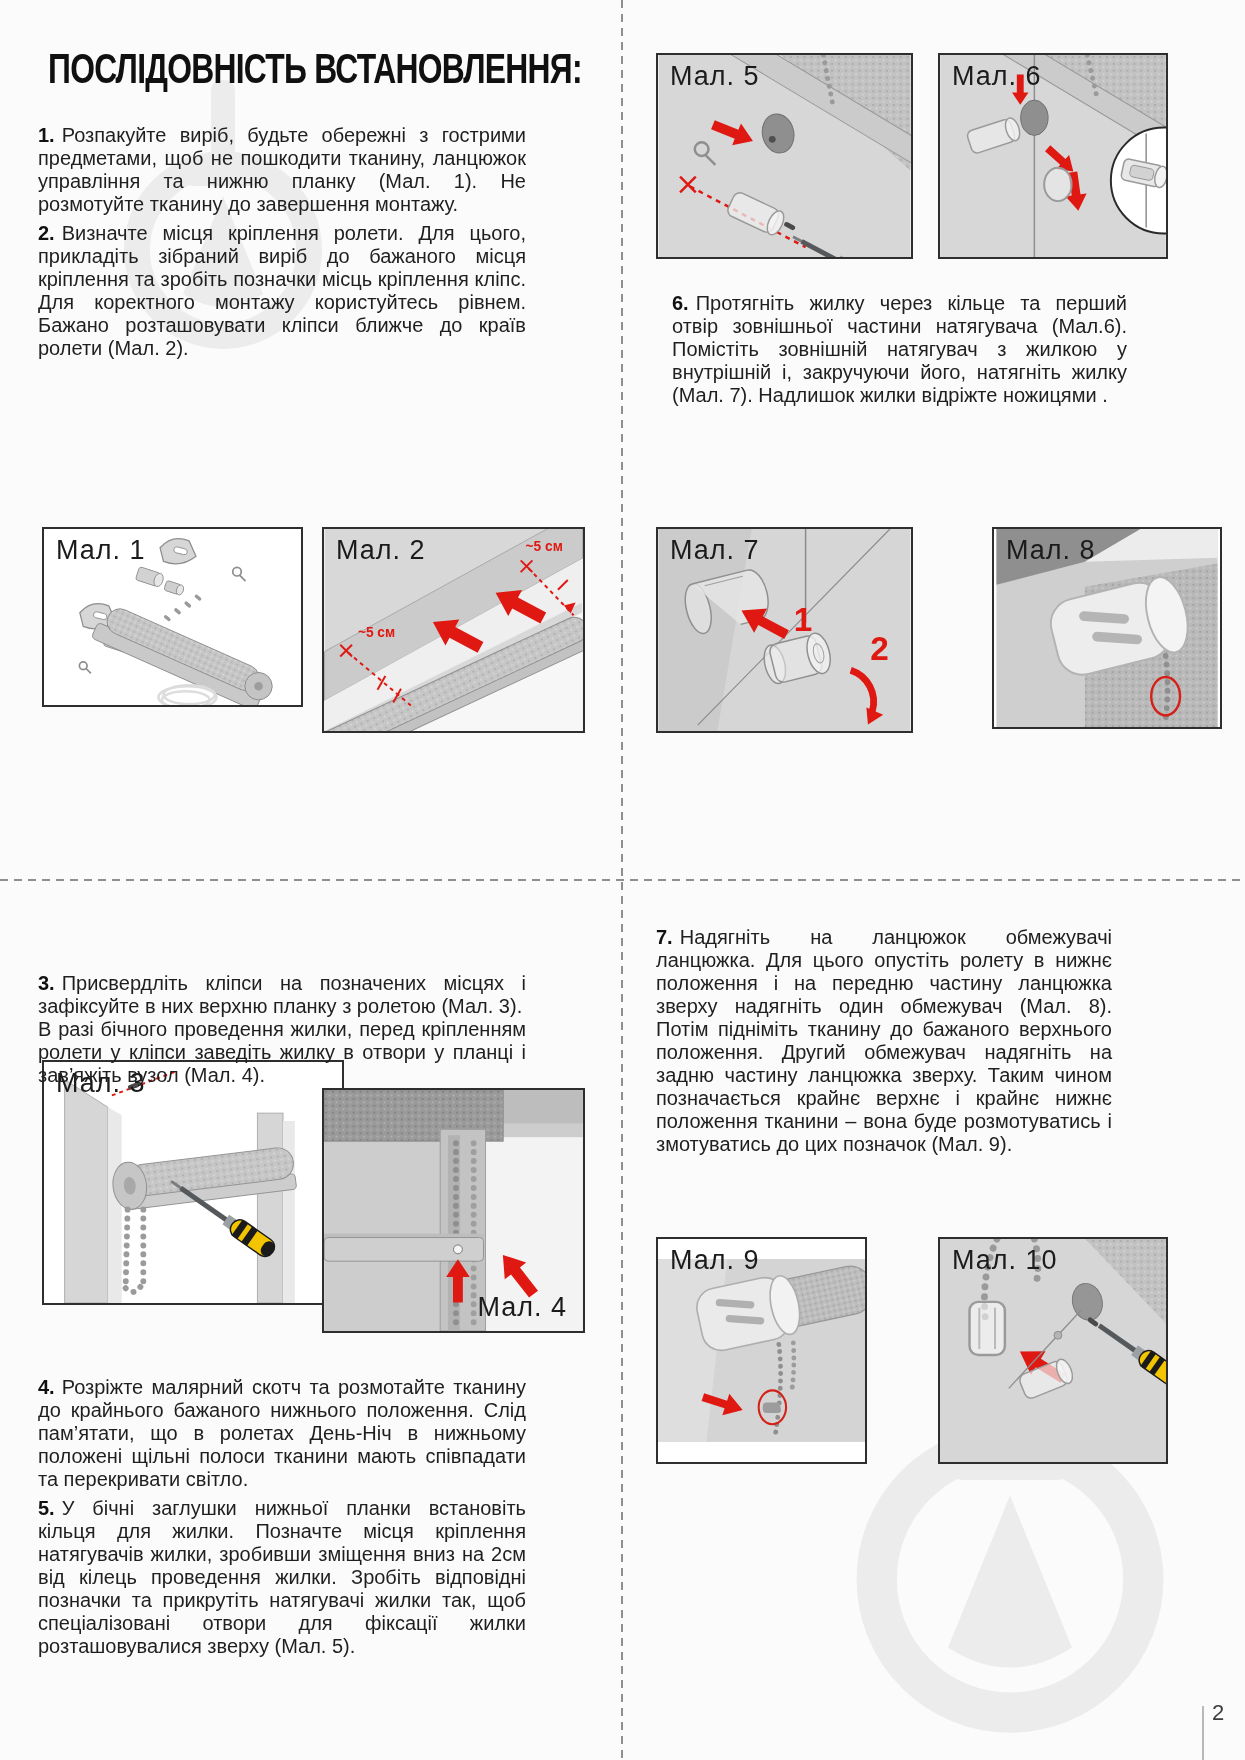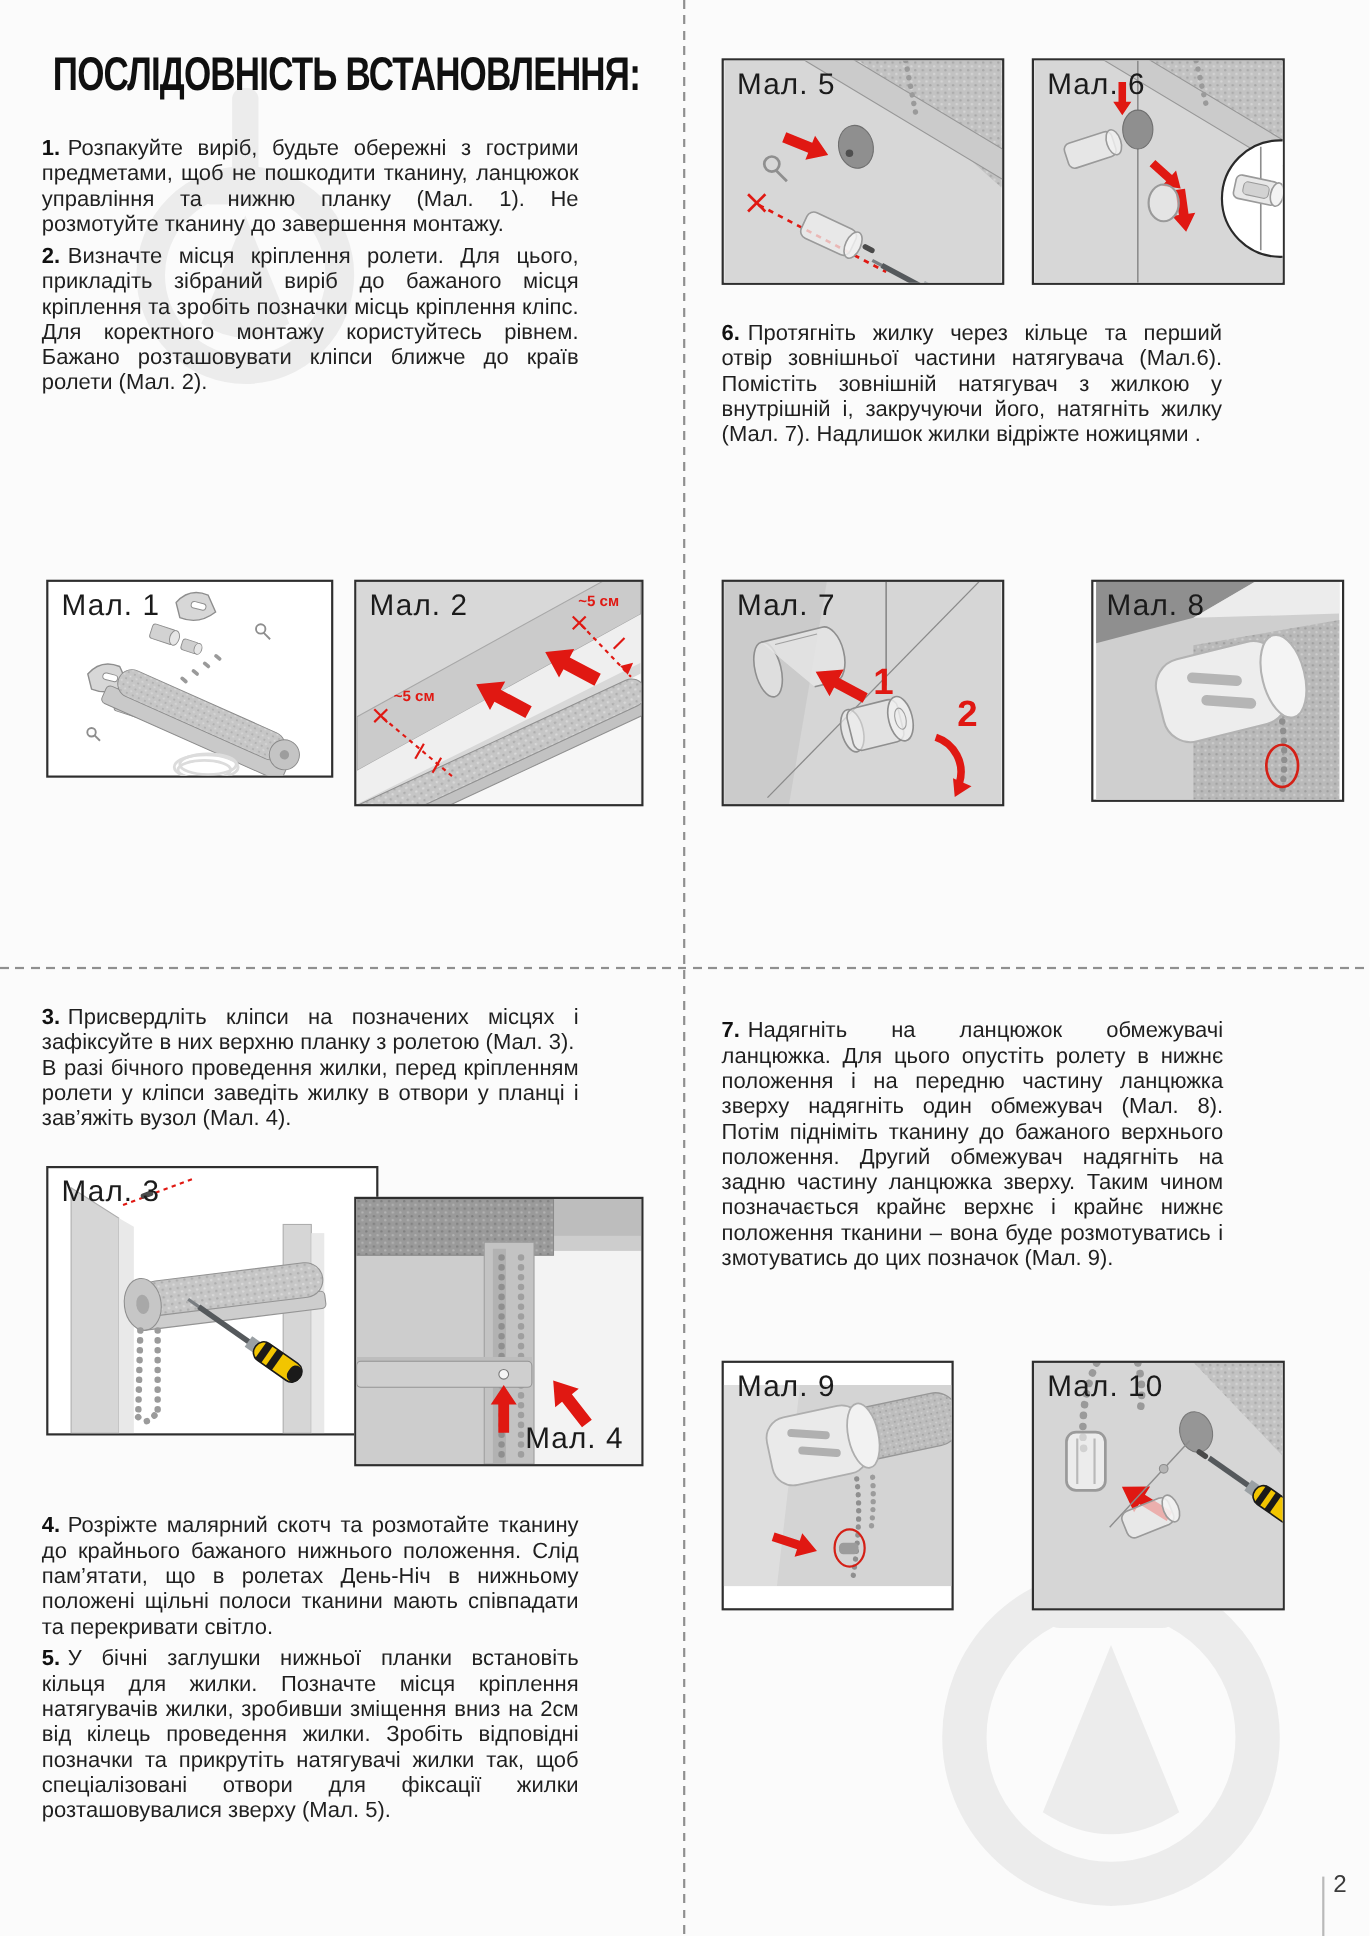--- a/index.html
+++ b/index.html
@@ -52,25 +52,25 @@
   <div class="cut-v"></div>
   <div class="cut-h"></div>
 
   <div class="title">ПОСЛІДОВНІСТЬ ВСТАНОВЛЕННЯ:</div>
 
   <div class="tb" style="left:38px;top:124px;width:488px;">
     <p><span class="n">1.</span><span>Розпакуйте виріб, будьте обережні з гострими предметами, щоб не пошкодити тканину, ланцюжок управління та нижню планку (Мал. 1). Не розмотуйте тканину до завершення монтажу.</span></p>
     <p><span class="n">2.</span><span>Визначте місця кріплення ролети. Для цього, прикладіть зібраний виріб до бажаного місця кріплення та зробіть позначки місць кріплення кліпс. Для коректного монтажу користуйтесь рівнем. Бажано розташовувати кліпси ближче до країв ролети (Мал. 2).</span></p>
   </div>
 
-  <div class="tb" style="left:656px;top:292px;width:455px;">
+  <div class="tb" style="left:672px;top:292px;width:455px;">
     <p><span class="n">6.</span><span>Протягніть жилку через кільце та перший отвір зовнішньої частини натягувача (Мал.6). Помістіть зовнішній натягувач з жилкою у внутрішній і, закручуючи його, натягніть жилку (Мал. 7). Надлишок жилки відріжте ножицями .</span></p>
   </div>
 
-  <div class="tb" style="left:38px;top:914px;width:488px;">
+  <div class="tb" style="left:38px;top:972px;width:488px;">
     <p style="margin:0;"><span class="n">3.</span><span>Присвердліть кліпси на позначених місцях і зафіксуйте в них верхню планку з ролетою (Мал. 3).</span></p>
     <p>В разі бічного проведення жилки, перед кріпленням ролети у кліпси заведіть жилку в отвори у планці і зав’яжіть вузол (Мал. 4).</p>
   </div>
 
   <div class="tb" style="left:38px;top:1376px;width:488px;">
     <p><span class="n">4.</span><span>Розріжте малярний скотч та розмотайте тканину до крайнього бажаного нижнього положення. Слід пам’ятати, що в ролетах День-Ніч в нижньому положені щільні полоси тканини мають співпадати та перекривати світло.</span></p>
     <p><span class="n">5.</span><span>У бічні заглушки нижньої планки встановіть кільця для жилки. Позначте місця кріплення натягувачів жилки, зробивши зміщення вниз на 2см від кілець проведення жилки. Зробіть відповідні позначки та прикрутіть натягувачі жилки так, щоб спеціалізовані отвори для фіксації жилки розташовувалися зверху (Мал. 5).</span></p>
   </div>
 
   <div class="tb" style="left:656px;top:926px;width:456px;">

